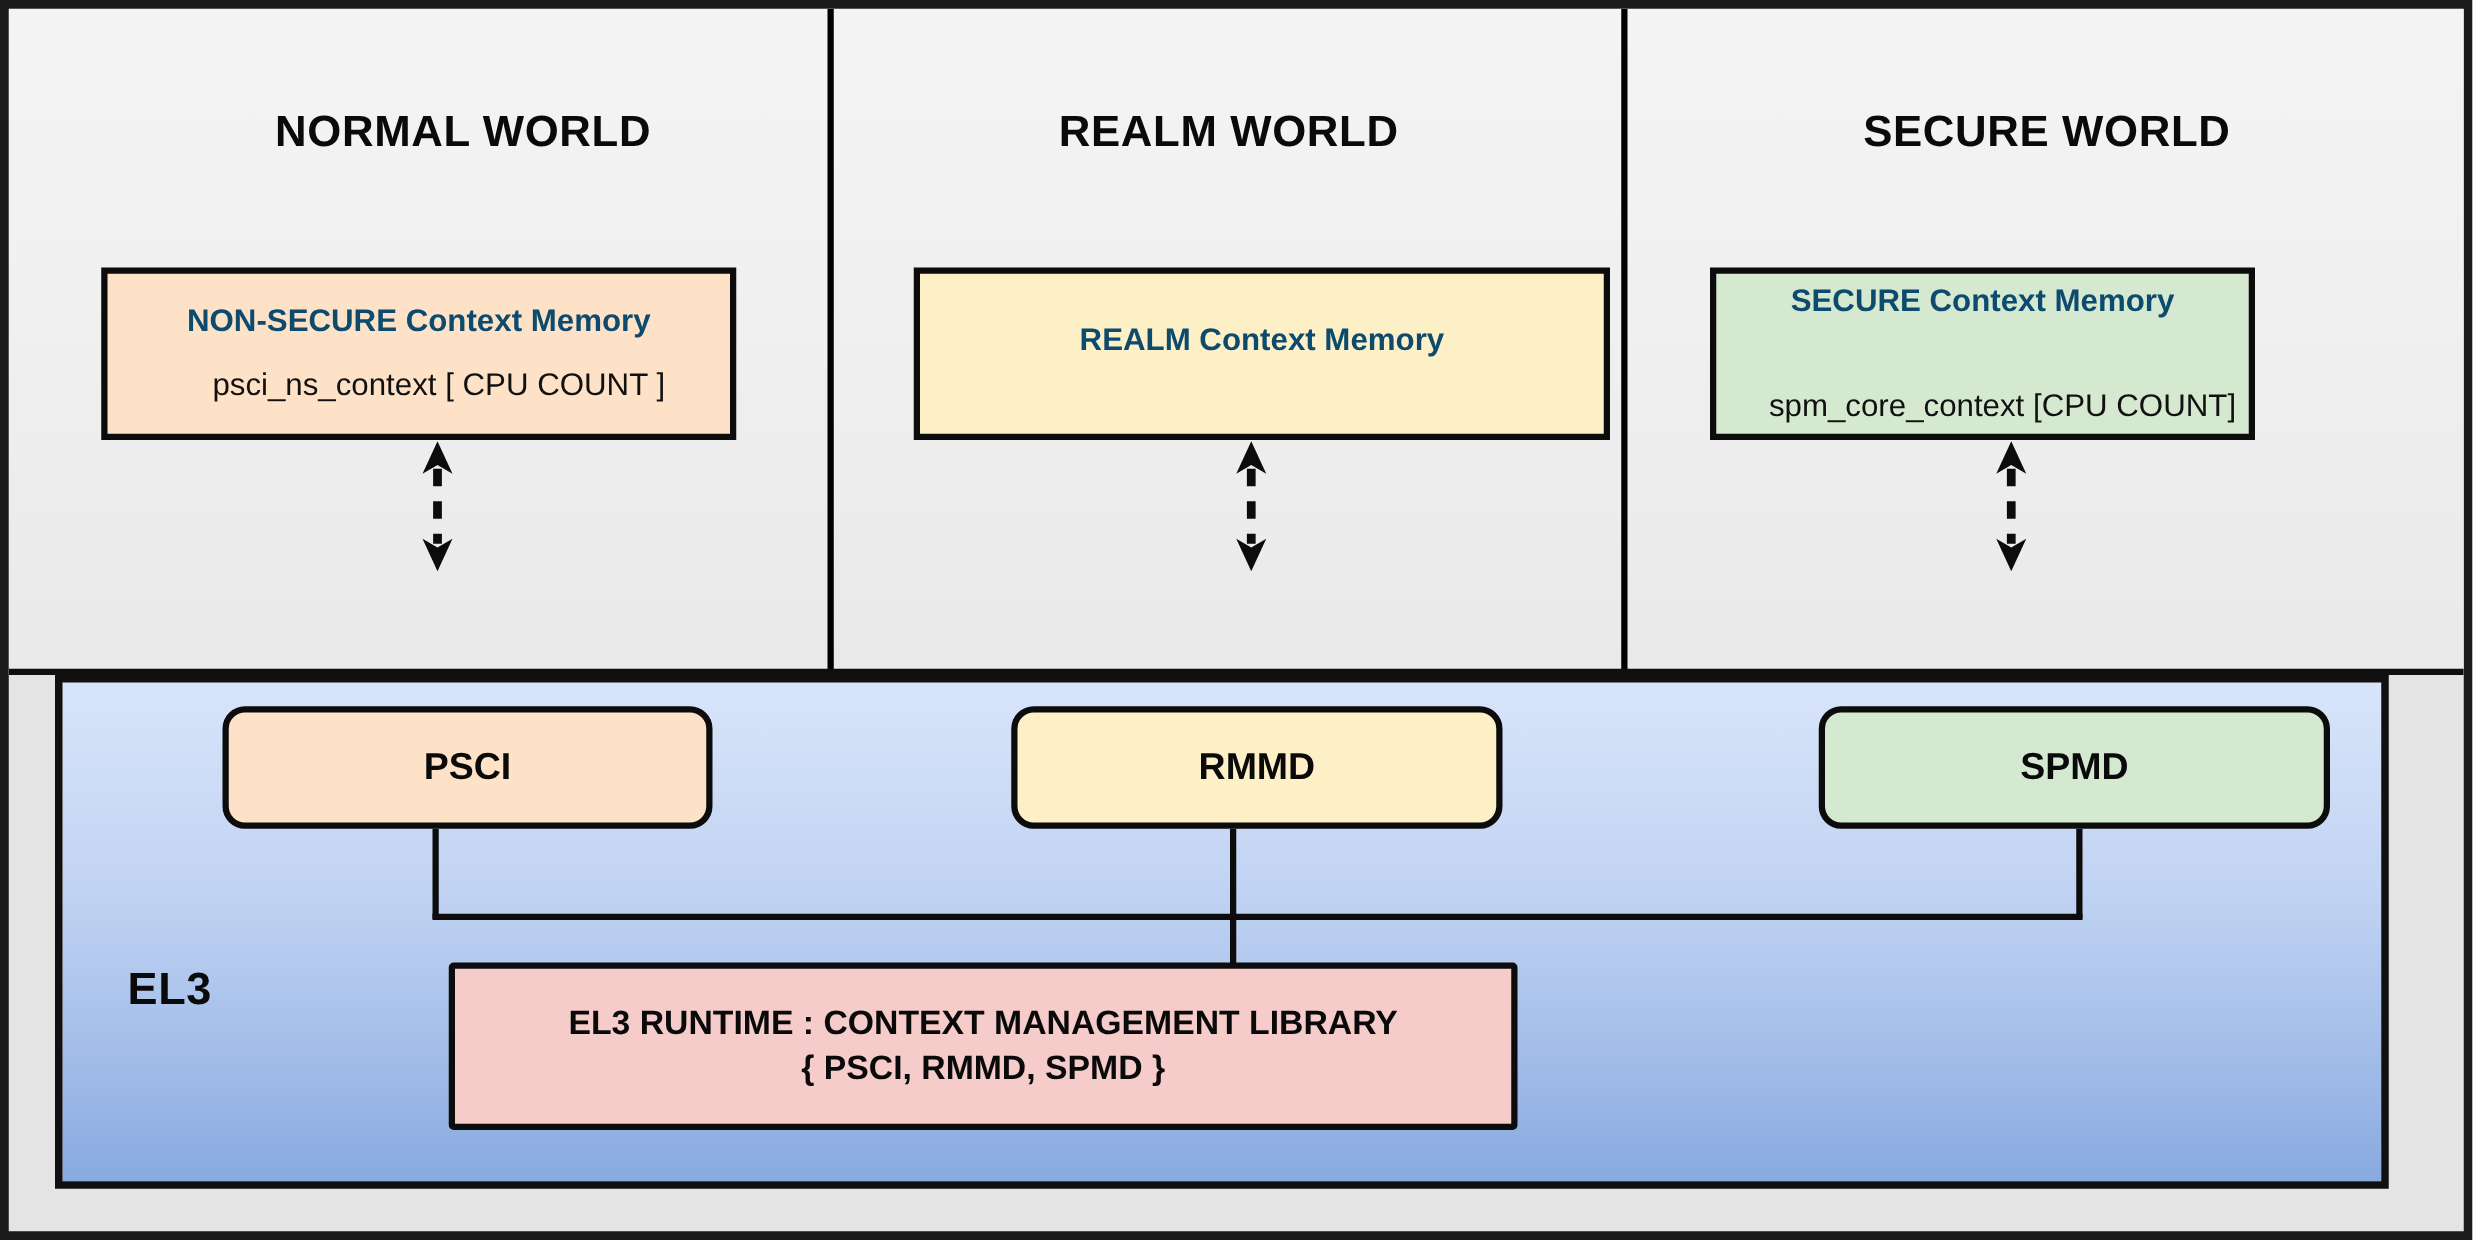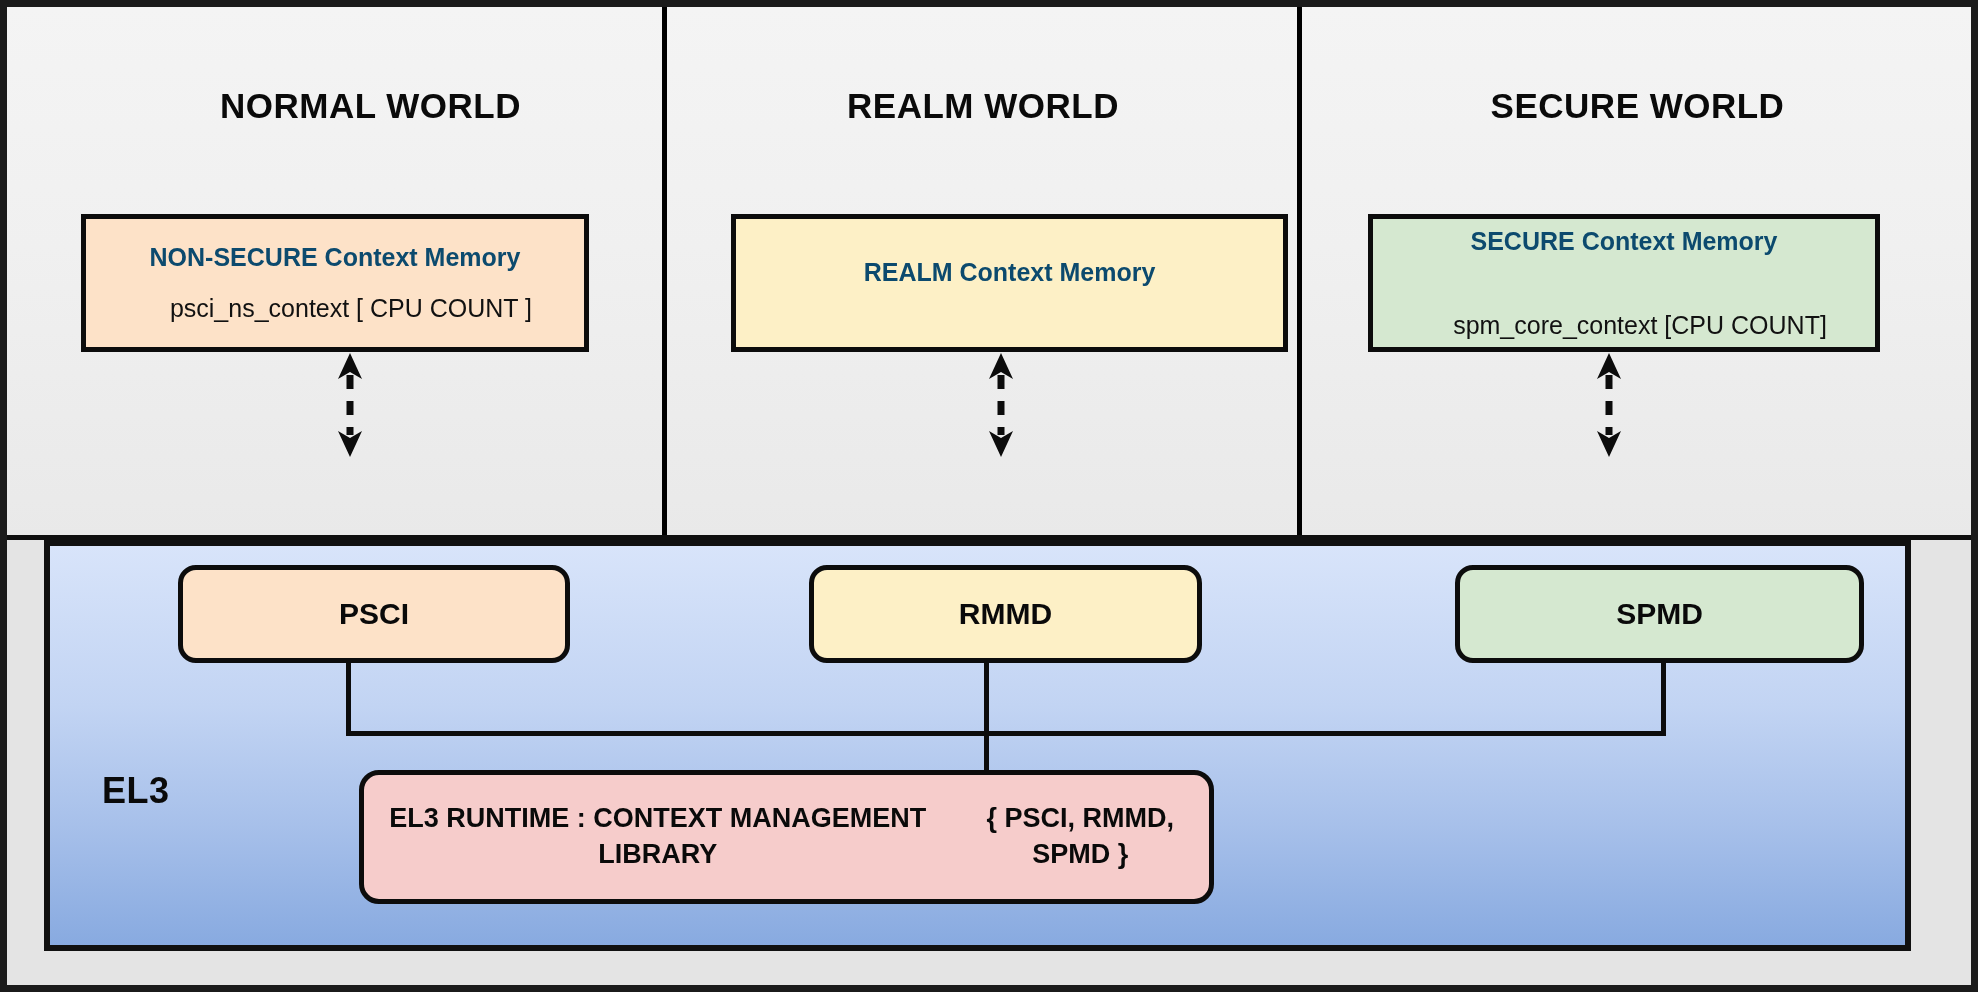--- a/index.html
+++ b/index.html
@@ -95,21 +95,21 @@
   }
   .ctx-ns {
     left: 74px;  width: 508px;
     background: #fde2c8;
   }
   .ctx-realm {
     left: 65px;  width: 557px;
     background: #fdf0c6;
   }
   .ctx-secure {
-    left: 64px;  width: 512px;
+    left: 64px;  width: 436px;
     background: #d5e8d0;
     gap: 33px;
   }
 
   
   .dash-arrow {
     position: absolute;
     top: 346px;
     width: 34px;
     height: 104px;
@@ -170,25 +170,25 @@
   .stub-center { left: 934px;  top: 185px; width: 5px; height: 41px; }
 
   
   .runtime-box {
     position: absolute;
     left: 309px;
     top: 224px;
     width: 855px;
     height: 134px;
     border: 5px solid #0c0c0c;
-    border-radius: 20px;
+    border-radius: 4px;
     box-sizing: border-box;
     background: #f6cccb;
     display: flex;
-    flex-direction: row;
+    flex-direction: column;
     align-items: center;
     justify-content: center;
     text-align: center;
   }
   .runtime-box .rt-line {
     font-size: 27px;
     font-weight: bold;
     color: #0a0a0a;
     line-height: 1.32;
   }

